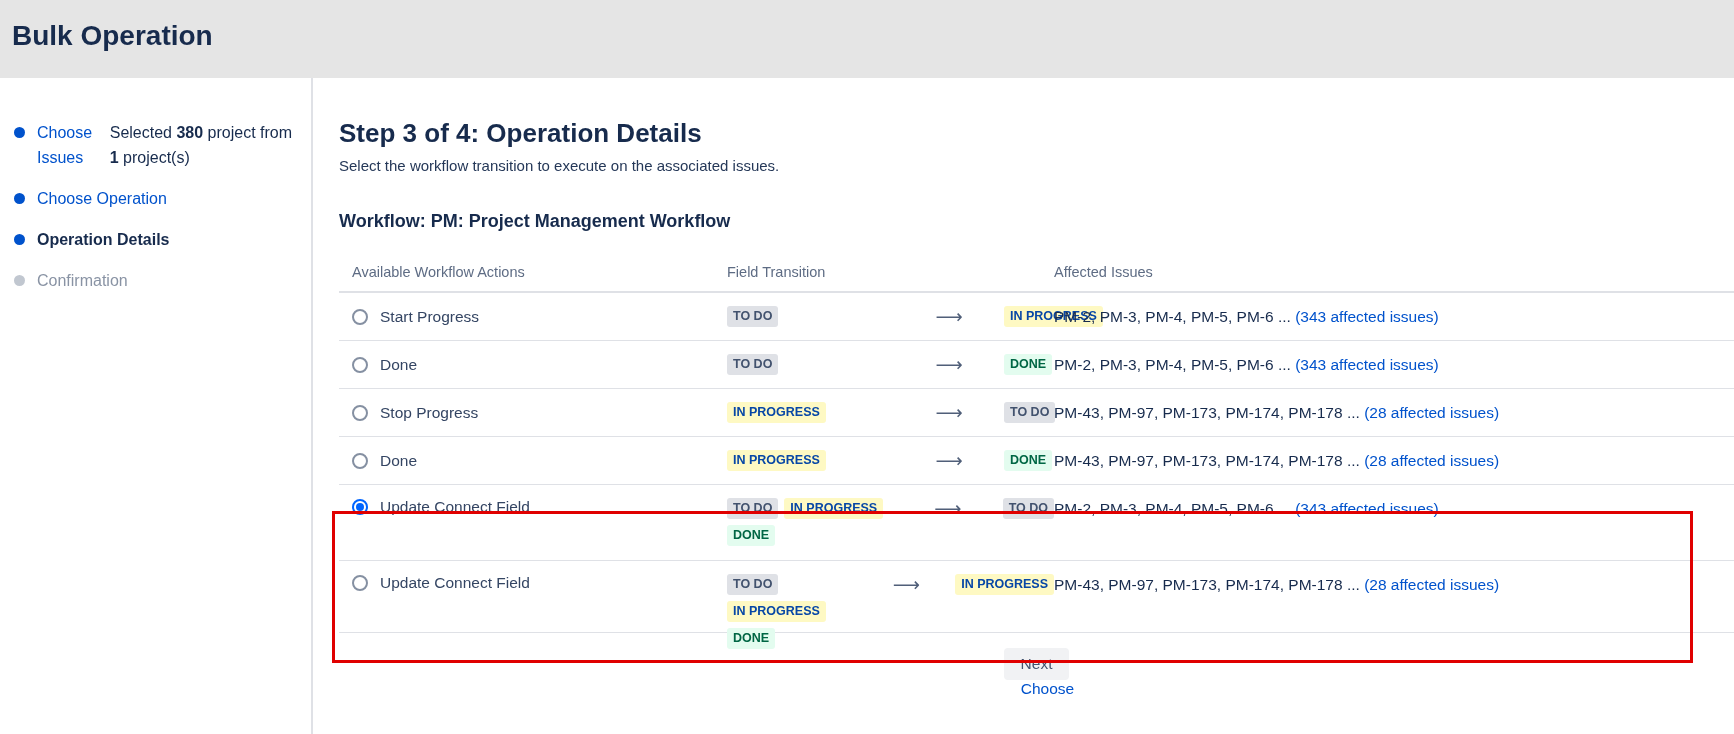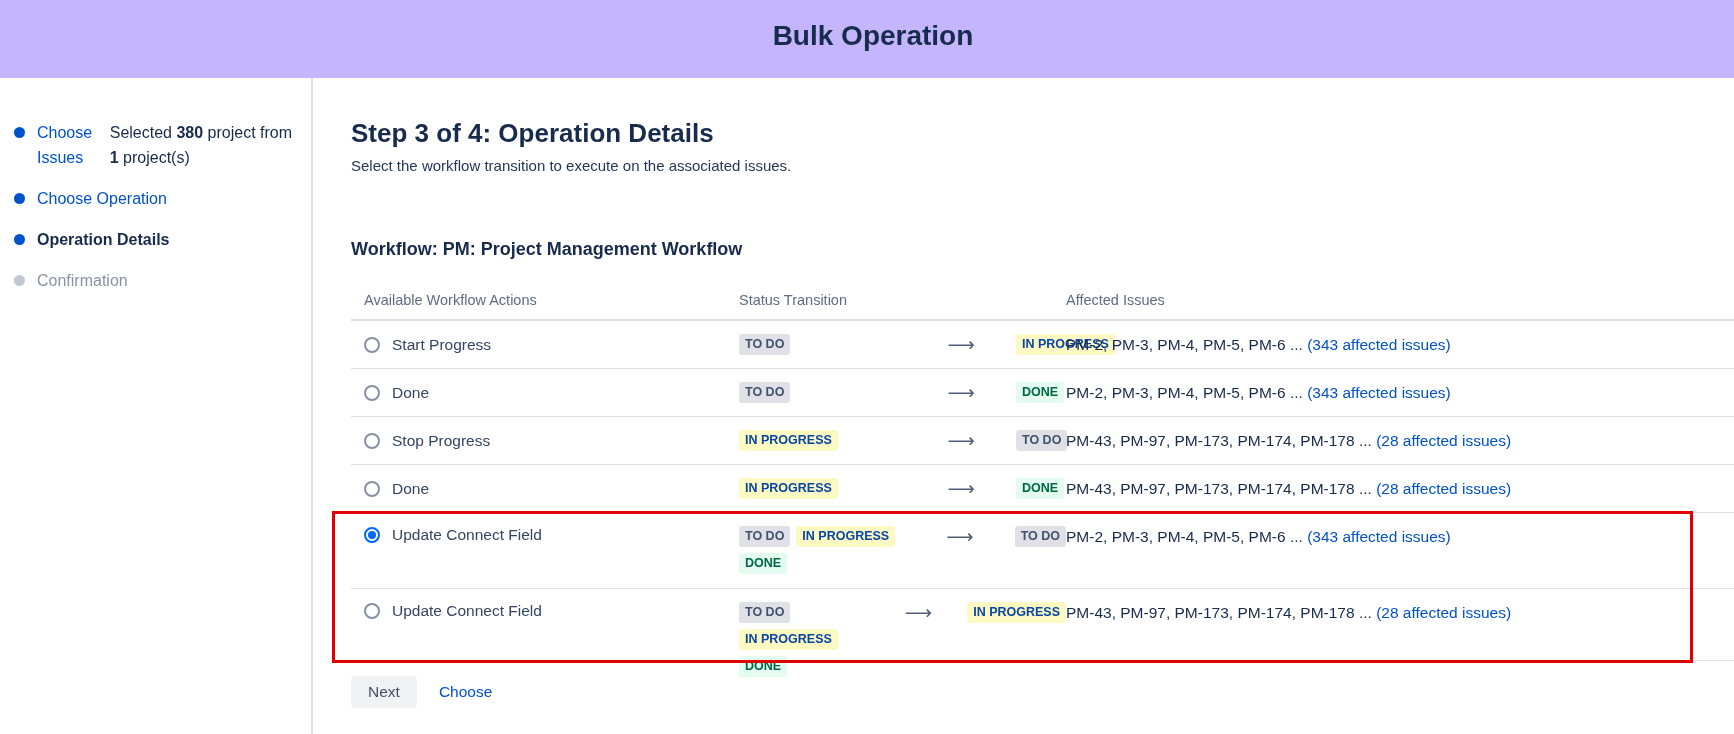--- a/index.html
+++ b/index.html
@@ -1,40 +1,40 @@
 <!DOCTYPE html>
 <html><head>
 <meta charset="utf-8">
 <style>
   * { margin:0; padding:0; box-sizing:border-box; }
   html,body { width:1734px; height:734px; overflow:hidden; background:#fff;
     font-family:"Liberation Sans","DejaVu Sans",sans-serif; color:#172B4D; }
 
   
-  .app-header { height:78px; background:#c4b5fd; padding:16px 0 0 12px;text-align:center; }
+  .app-header { height:78px; background:#e5e5e5; padding:16px 0 0 12px; }
   .app-title { font-size:28px; font-weight:600; color:#172B4D; line-height:40px; }
 
   
   .layout { display:flex; height:656px; }
   .sidebar { width:313px; border-right:2px solid #dfe1e6; padding:42px 18px 0 14px; flex-shrink:0; }
   .step { display:flex; margin-bottom:16px; }
   .bullet { width:11px; height:11px; border-radius:50%; background:#0052CC; margin:7px 12px 0 0; flex-shrink:0; }
   .bullet.grey { background:#C1C7D0; }
   .step-label { font-size:16px; line-height:25px; color:#0052CC; text-decoration:none; cursor:pointer; }
   .step-label.current { color:#172B4D; font-weight:700; cursor:default; }
   .step-label.disabled { color:#8993A4; cursor:default; }
   .step-body { display:flex; flex-direction:row; }
   .step-desc { font-size:16px; line-height:25px; color:#172B4D; max-width:215px; }
   .step-desc b { font-weight:700; }
 
   
-  .main { flex:1; position:relative; padding-left:38px; }
+  .main { flex:1; position:relative; padding-left:26px; }
   .h1 { margin-top:38px; font-size:26px; font-weight:600; line-height:34px; color:#172B4D; }
   .subtitle { margin-top:6px; font-size:15px; line-height:20px; color:#253858; }
-  .h2 { margin-top:61px; font-size:18px; font-weight:600; line-height:24px; color:#172B4D; }
+  .h2 { margin-top:33px; font-size:18px; font-weight:600; line-height:24px; color:#172B4D; }
 
   
   .wf-table { margin-top:20px; }
   .trow { display:grid; grid-template-columns:375px 340px 1fr; border-bottom:1px solid #dfe1e6; }
   .thead { height:40px; border-bottom:2px solid #dfe1e6; }
   .thead .cell { display:flex; align-items:center; font-size:14.5px; color:#5E6C84; }
   .cell { padding-left:13px; }
   .cell.c3 { padding-left:0; }
   .trow.r { height:48px; }
   .trow.r .cell { display:flex; align-items:center; }
@@ -62,21 +62,21 @@
   .lz-done { background:#E3FCEF; color:#006644; }
 
   .issues { font-size:15.5px; line-height:21px; color:#172B4D; }
   .issues-link { color:#0052CC; text-decoration:none; cursor:pointer; }
 
   
   .highlight-box { position:absolute; left:19px; top:433px; width:1361px; height:152px;
     border:3px solid #e00000; pointer-events:none; }
 
   
-  .actions-bar { margin-top:15px; display:flex; align-items:center; }
+  .actions-bar { margin-top:15px; display:flex; align-items:center;flex-direction:column; }
   .btn-next { display:inline-block; background:#f1f2f4; border:none; border-radius:4px;
     padding:7px 17px; font-size:15.5px; color:#42526E; cursor:pointer;
     font-family:"Liberation Sans","DejaVu Sans",sans-serif; }
   .link-cancel { margin-left:22px; font-size:15.5px; color:#0052CC; text-decoration:none; cursor:pointer; }
 </style>
 </head>
 <body>
 
 <div class="app-header">
   <div class="app-title">Bulk Operation</div>
@@ -106,21 +106,21 @@
   </div>
 
   <div class="main">
     <div class="h1">Step 3 of 4: Operation Details</div>
     <div class="subtitle">Select the workflow transition to execute on the associated issues.</div>
     <div class="h2">Workflow: PM: Project Management Workflow</div>
 
     <div class="wf-table">
       <div class="trow thead">
         <div class="cell">Available Workflow Actions</div>
-        <div class="cell">Status Transition</div>
+        <div class="cell">Field Transition</div>
         <div class="cell c3">Affected Issues</div>
       </div>
 
       <div class="trow r">
         <div class="cell">
             <span class="action">
           <span class="radio"></span>
           <span class="action-label">Start Progress</span>
             </span>
         </div>

